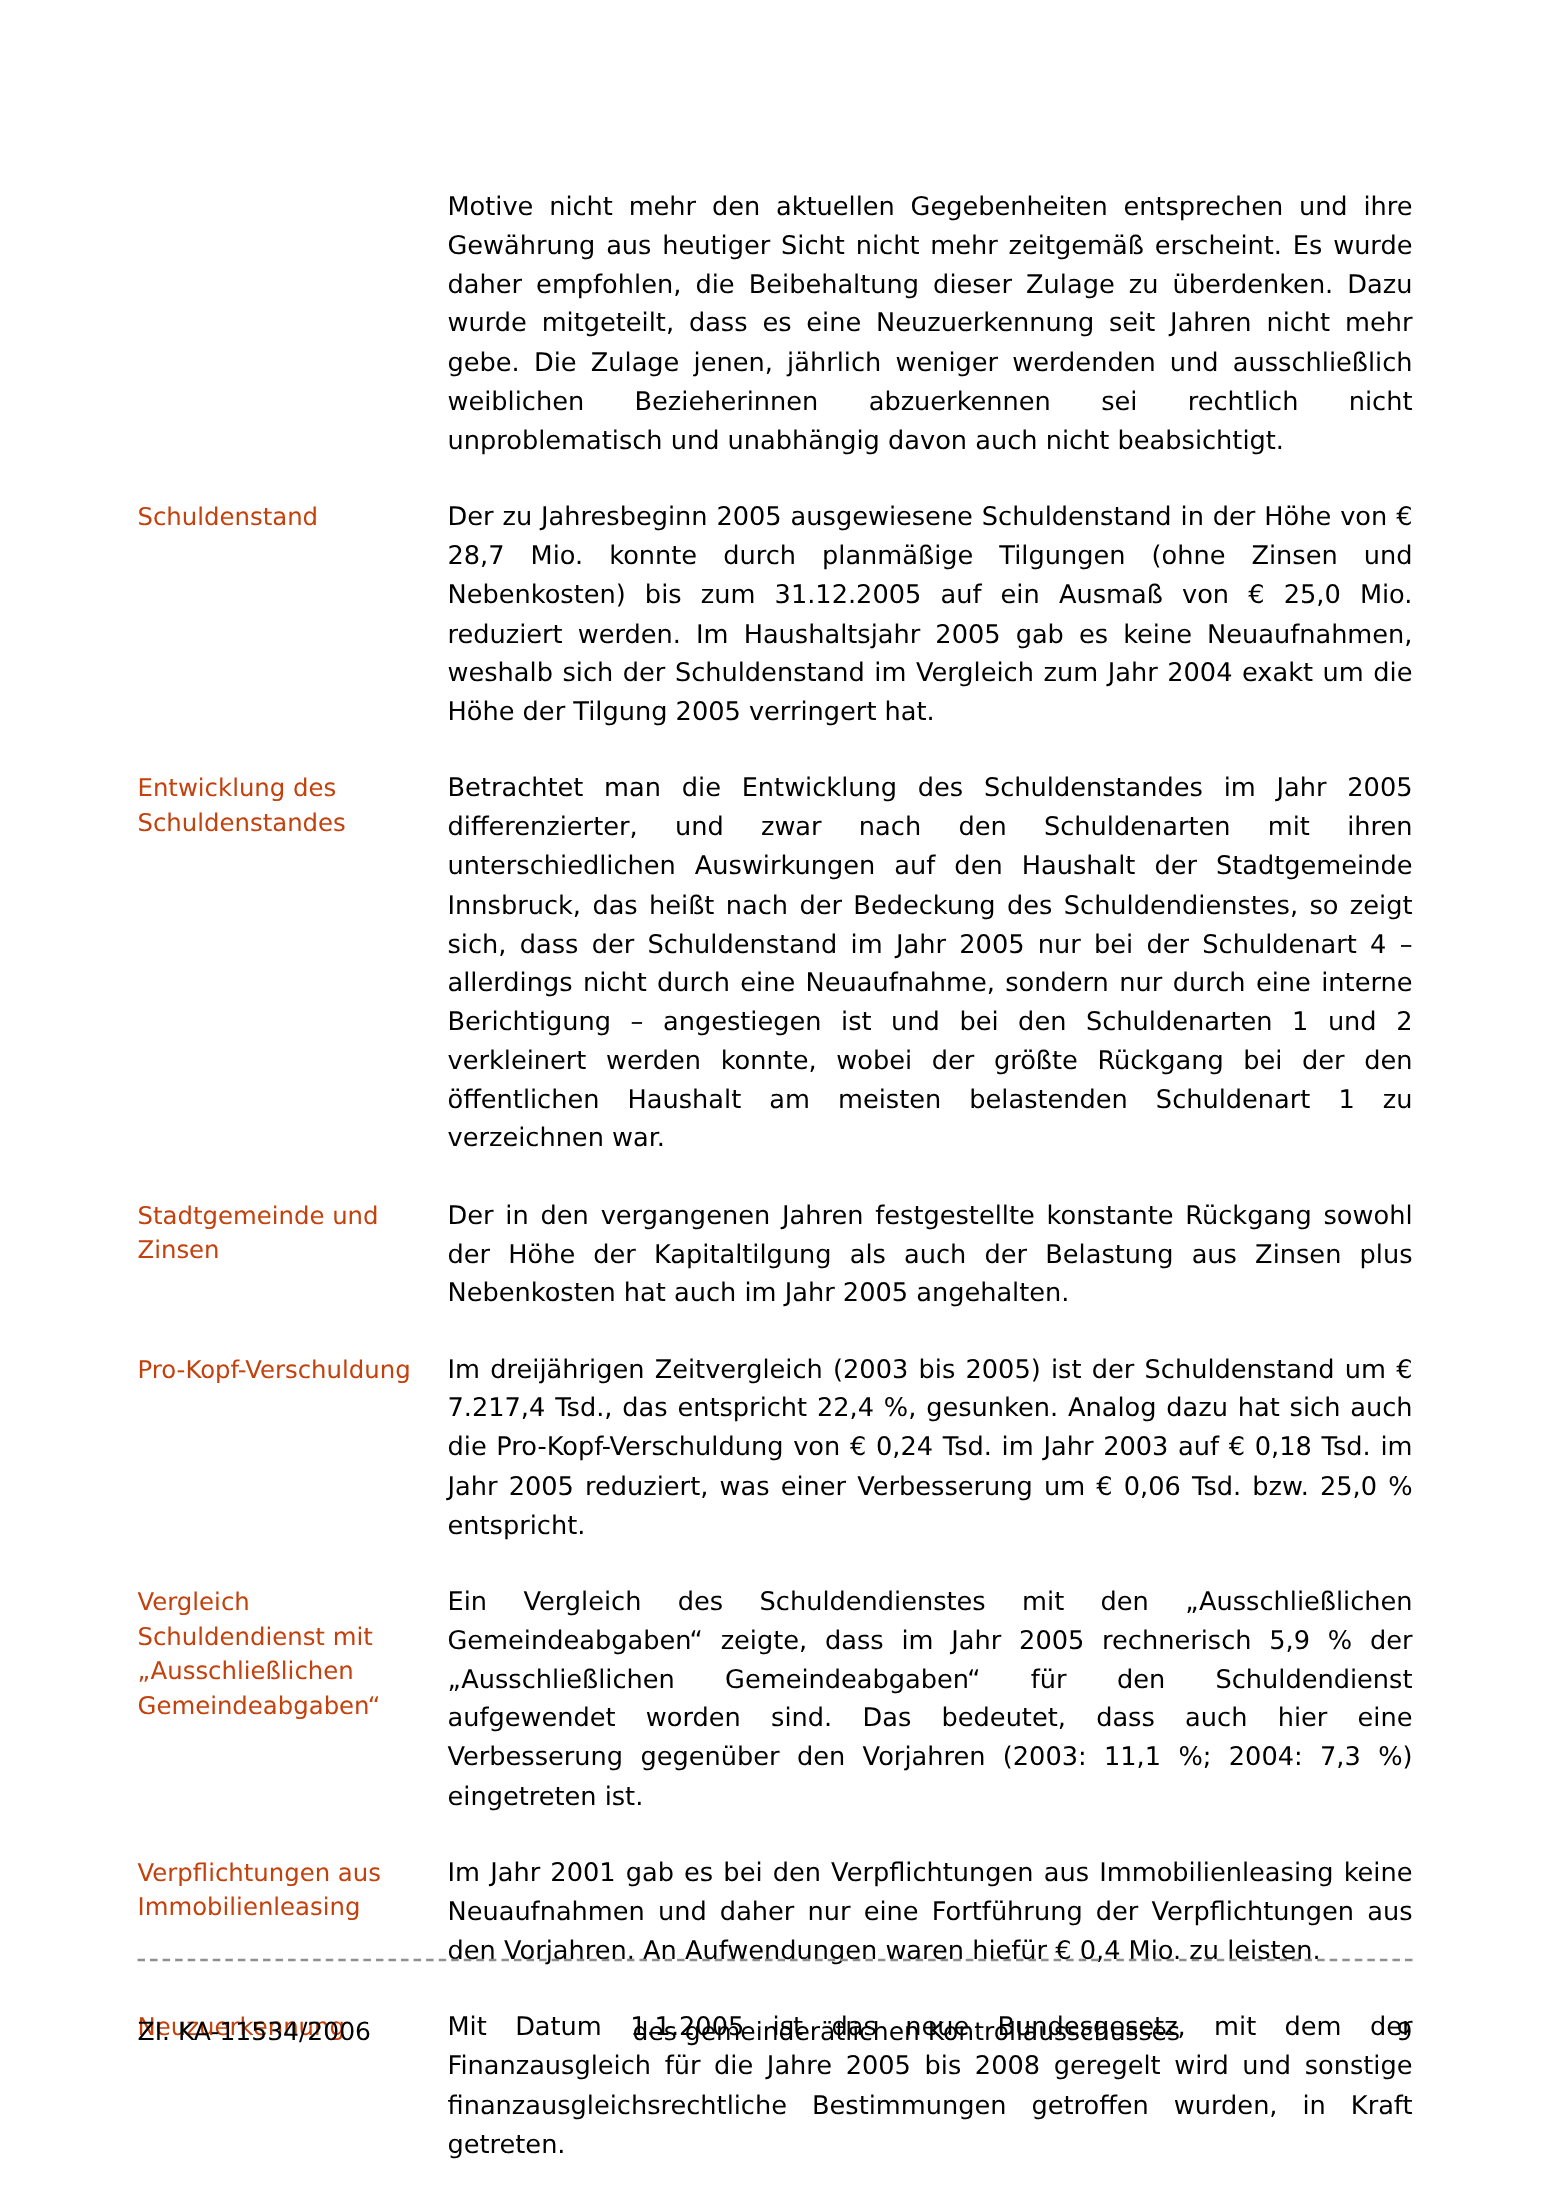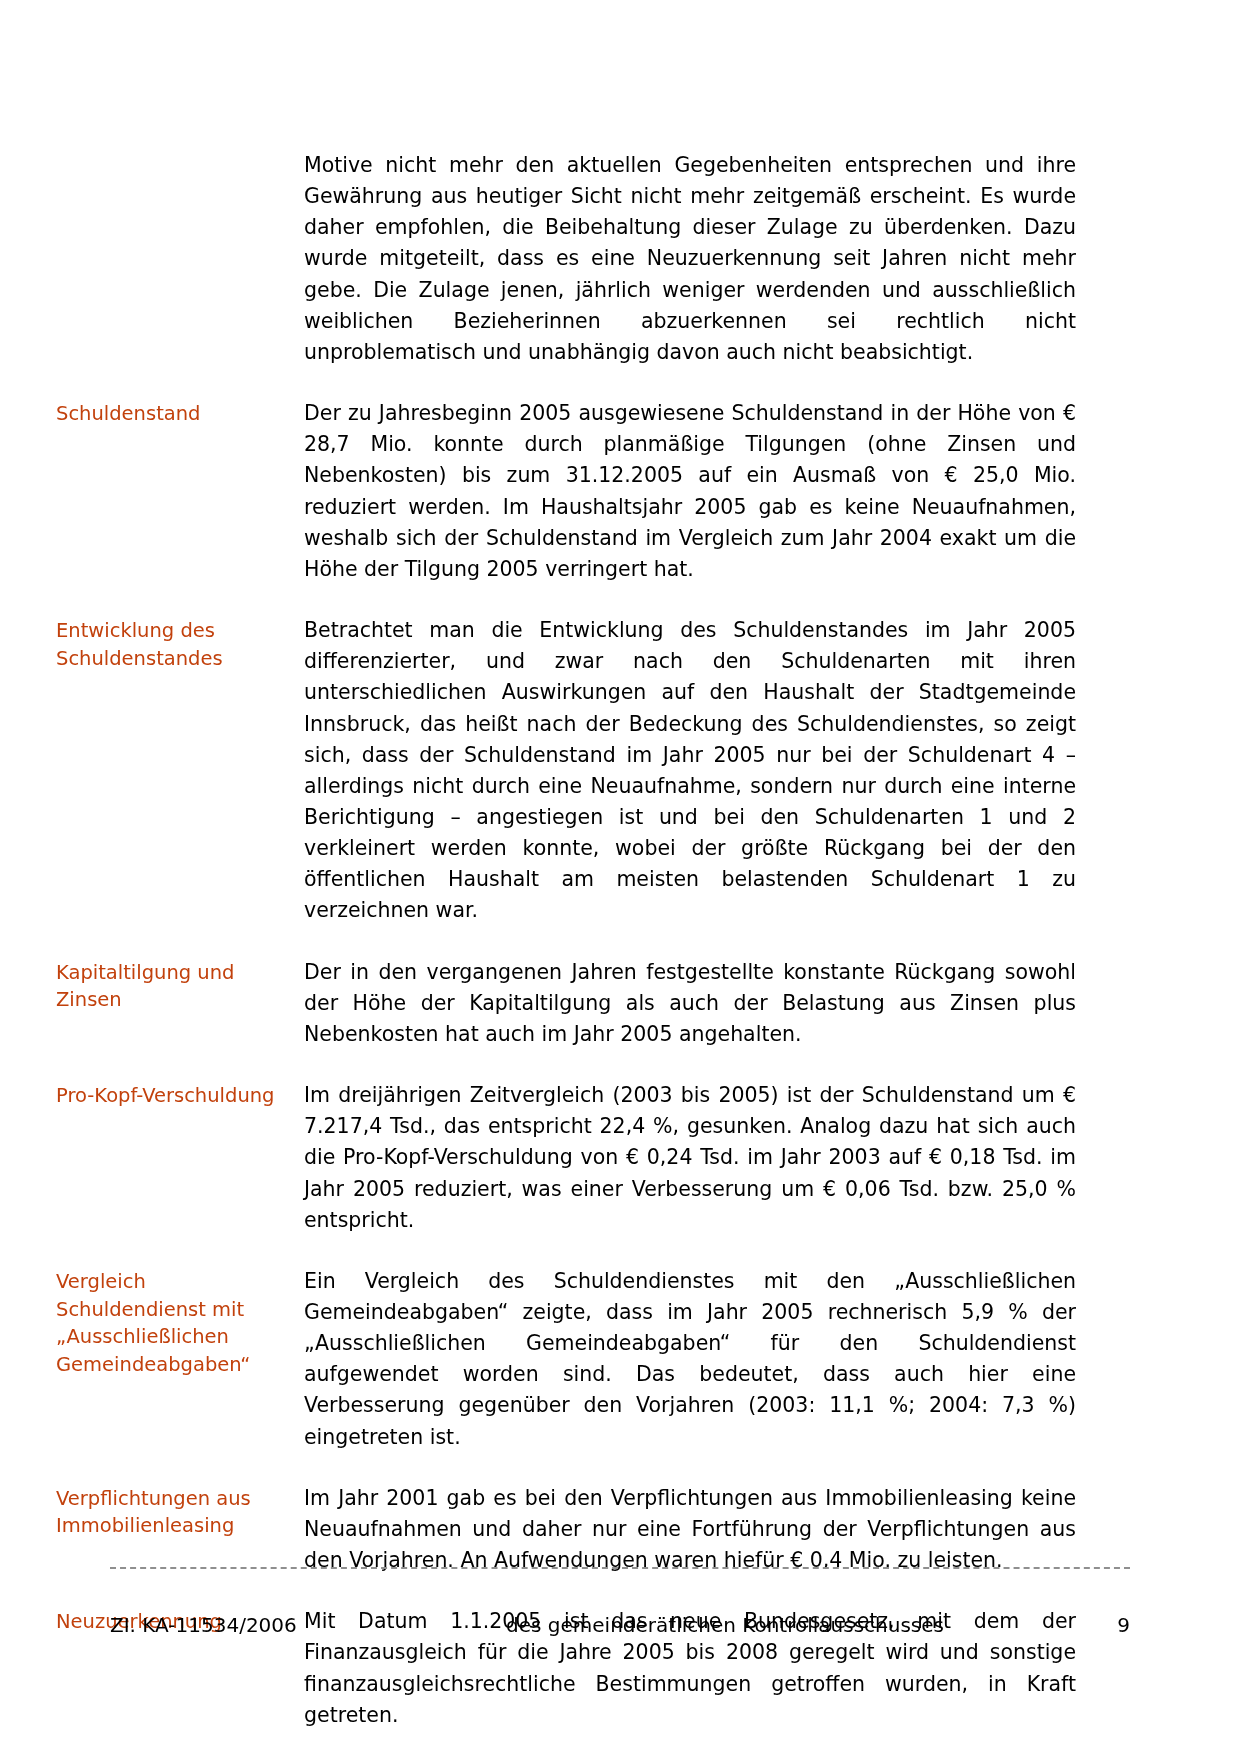--- a/index.html
+++ b/index.html
@@ -14,21 +14,21 @@
     color: #000000;
     position: relative;
     overflow: hidden;
   }
   .page {
     position: absolute;
     left: 0; top: 0;
     width: 1240px;
     height: 1755px;
     box-sizing: border-box;
-    padding: 150px 110px 0 56px;
+    padding: 150px 110px 0 110px;
   }
   .content {
     position: relative;
     width: 1020px;
   }
   .row {
     display: flex;
     align-items: flex-start;
     margin-bottom: 30px;
   }
@@ -107,21 +107,21 @@
     </div>
 
     <div class="row">
       <div class="margin-label">Entwicklung des Schuldenstandes</div>
       <div class="body-col">
         <p>Betrachtet man die Entwicklung des Schuldenstandes im Jahr 2005 differenzierter, und zwar nach den Schuldenarten mit ihren unterschiedlichen Auswirkungen auf den Haushalt der Stadtgemeinde Innsbruck, das heißt nach der Bedeckung des Schuldendienstes, so zeigt sich, dass der Schuldenstand im Jahr 2005 nur bei der Schuldenart 4 – allerdings nicht durch eine Neuaufnahme, sondern nur durch eine interne Berichtigung – angestiegen ist und bei den Schuldenarten 1 und 2 verkleinert werden konnte, wobei der größte Rückgang bei der den öffentlichen Haushalt am meisten belastenden Schuldenart 1 zu verzeichnen war.</p>
       </div>
     </div>
 
     <div class="row">
-      <div class="margin-label">Kapitaltilgung und Zinsen</div>
+      <div class="margin-label">Stadtgemeinde und Zinsen</div>
       <div class="body-col">
         <p>Der in den vergangenen Jahren festgestellte konstante Rückgang sowohl der Höhe der Kapitaltilgung als auch der Belastung aus Zinsen plus Nebenkosten hat auch im Jahr 2005 angehalten.</p>
       </div>
     </div>
 
     <div class="row">
       <div class="margin-label">Pro-Kopf-Verschuldung</div>
       <div class="body-col">
         <p>Im dreijährigen Zeitvergleich (2003 bis 2005) ist der Schuldenstand um € 7.217,4 Tsd., das entspricht 22,4 %, gesunken. Analog dazu hat sich auch die Pro-Kopf-Verschuldung von € 0,24 Tsd. im Jahr 2003 auf € 0,18 Tsd. im Jahr 2005 reduziert, was einer Verbesserung um € 0,06 Tsd. bzw. 25,0 % entspricht.</p>
       </div>

